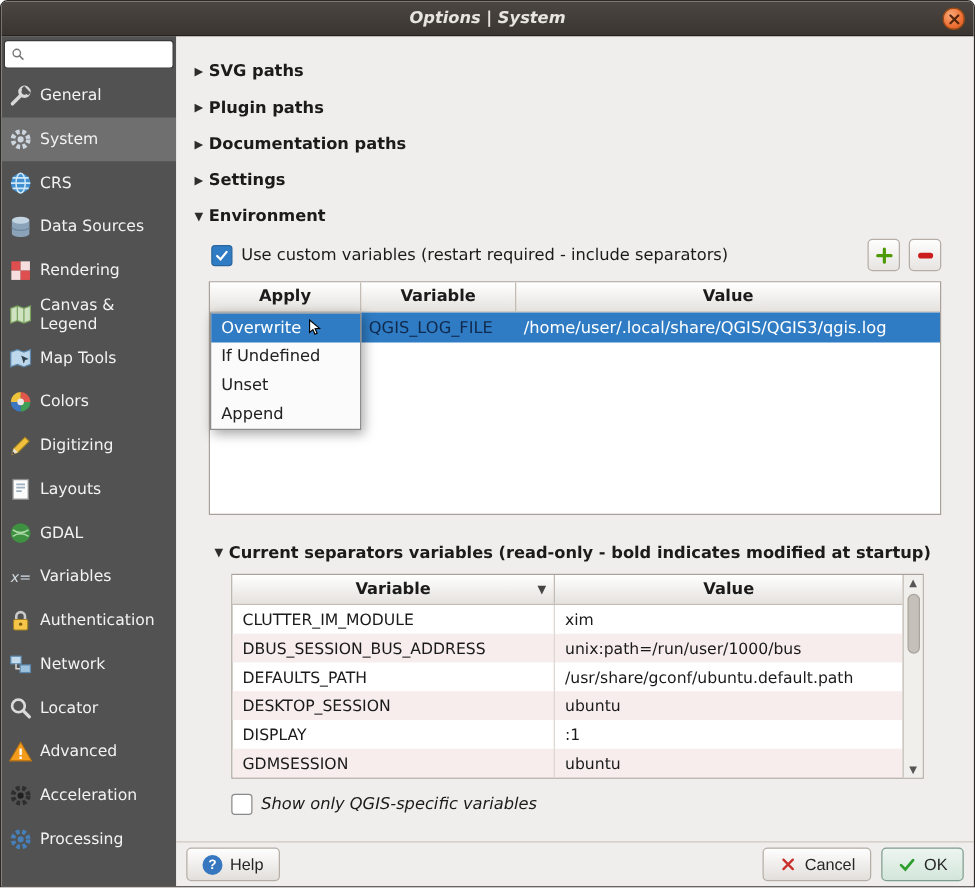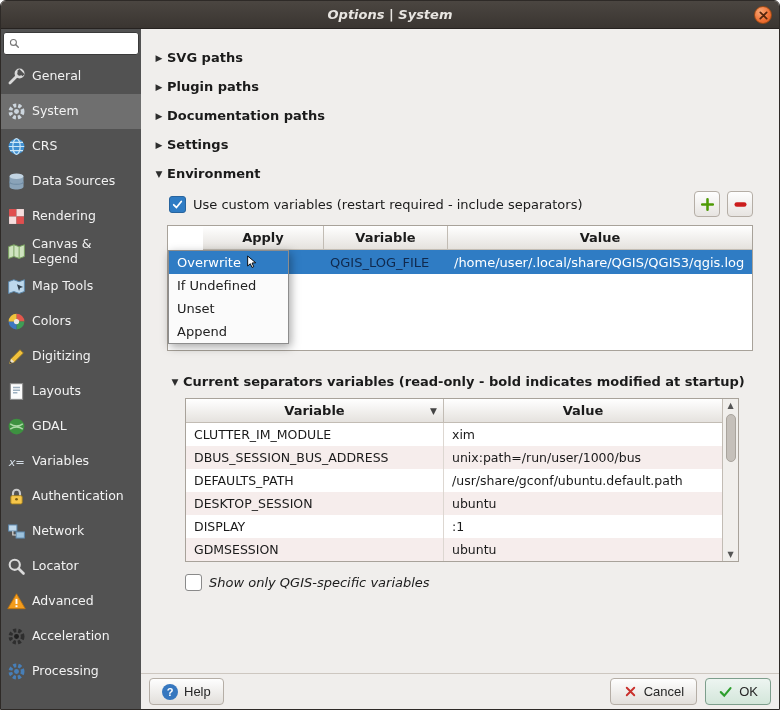--- a/index.html
+++ b/index.html
@@ -42,21 +42,21 @@
             display:inline-flex;align-items:center;justify-content:center;flex:0 0 17px;}
   .checkbox.checked{background:#2f7cc4;border-color:#28649e;}
   .checkbox svg{width:13px;height:13px;}
   .cb-label{margin-left:7px;font-size:13px;color:#1b1b1b;}
   .spacer{flex:1;}
   .tool-btn{width:26px;height:26px;border:1px solid #b5aea6;border-radius:4px;
             background:linear-gradient(#fefefe,#e7e4e1);margin-left:7px;display:flex;align-items:center;
             justify-content:center;padding:0;}
   .tool-btn svg{width:17px;height:17px;}
   
-  .ct-frame{position:relative;border:1px solid #a8a29a;background:#fff;height:126px;margin:0 18px 0 0;padding-left:35px;}
+  .ct-frame{position:relative;border:1px solid #a8a29a;background:#fff;height:187px;margin:0 18px 0 0;}
   .ct-header{display:flex;height:24px;background:linear-gradient(#ffffff,#e5e2de);
              border-bottom:1px solid #c2bcb4;font-weight:bold;font-size:13px;color:#1b1b1b;}
   .ct-h{display:flex;align-items:center;justify-content:center;border-right:1px solid #c2bcb4;}
   .c-apply{width:121px;flex:0 0 121px;}
   .c-var{width:124px;flex:0 0 124px;}
   .c-val{flex:1;min-width:0;}
   .ct-h.c-val{border-right:none;}
   .ct-row{display:flex;height:24px;font-size:13px;background:#2f7cc4;align-items:center;}
   .ct-cell{height:100%;display:flex;align-items:center;overflow:hidden;white-space:nowrap;}
   .ct-cell.c-var{padding-left:6px;color:#10294d;}

